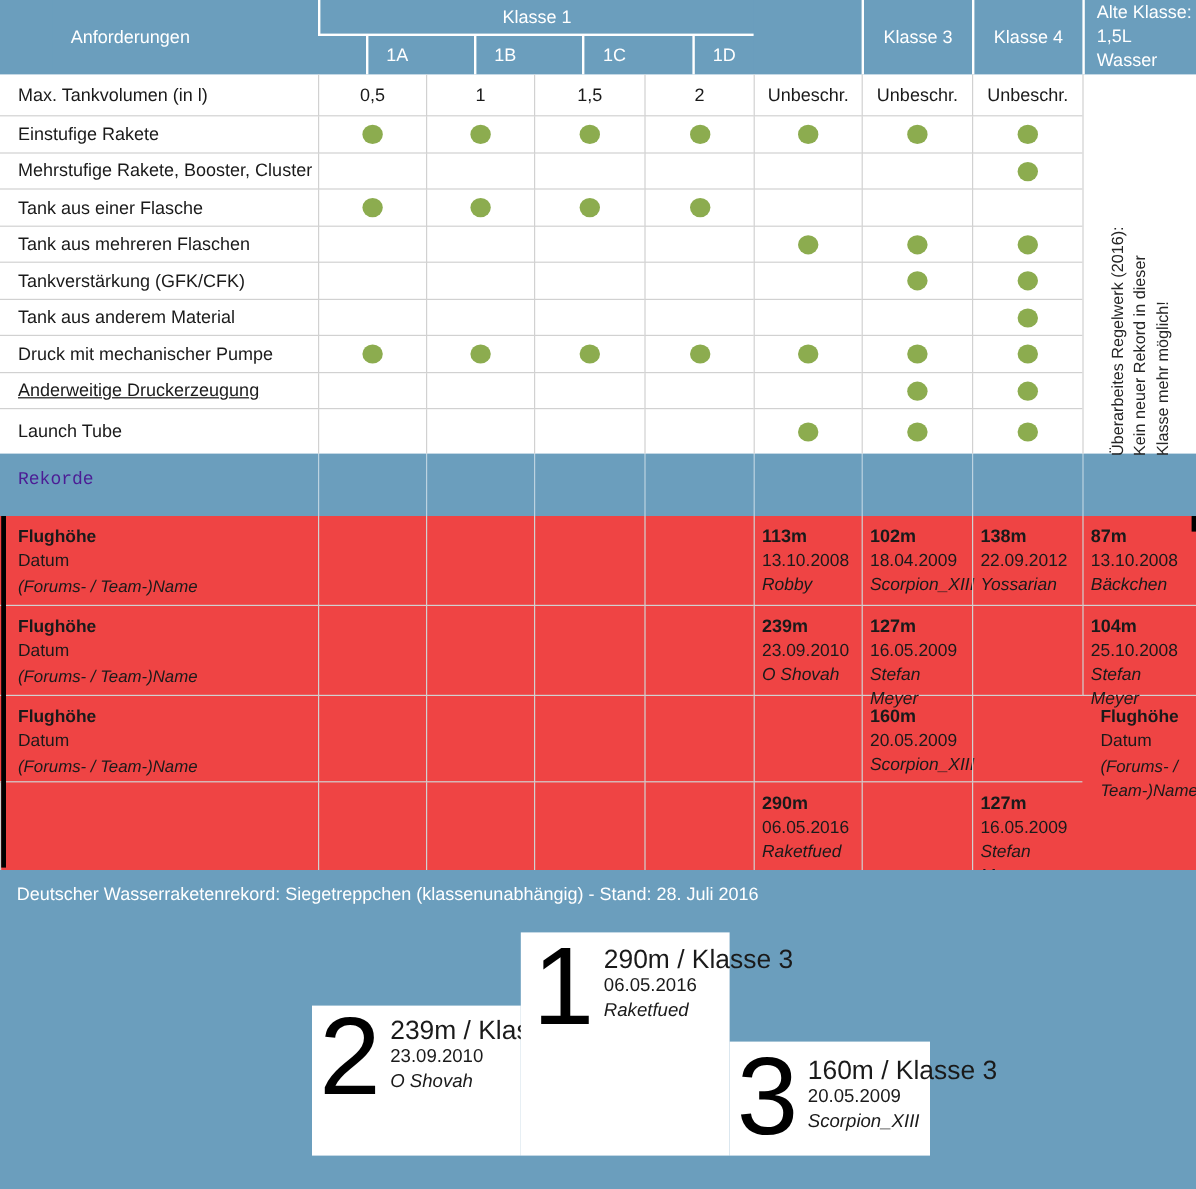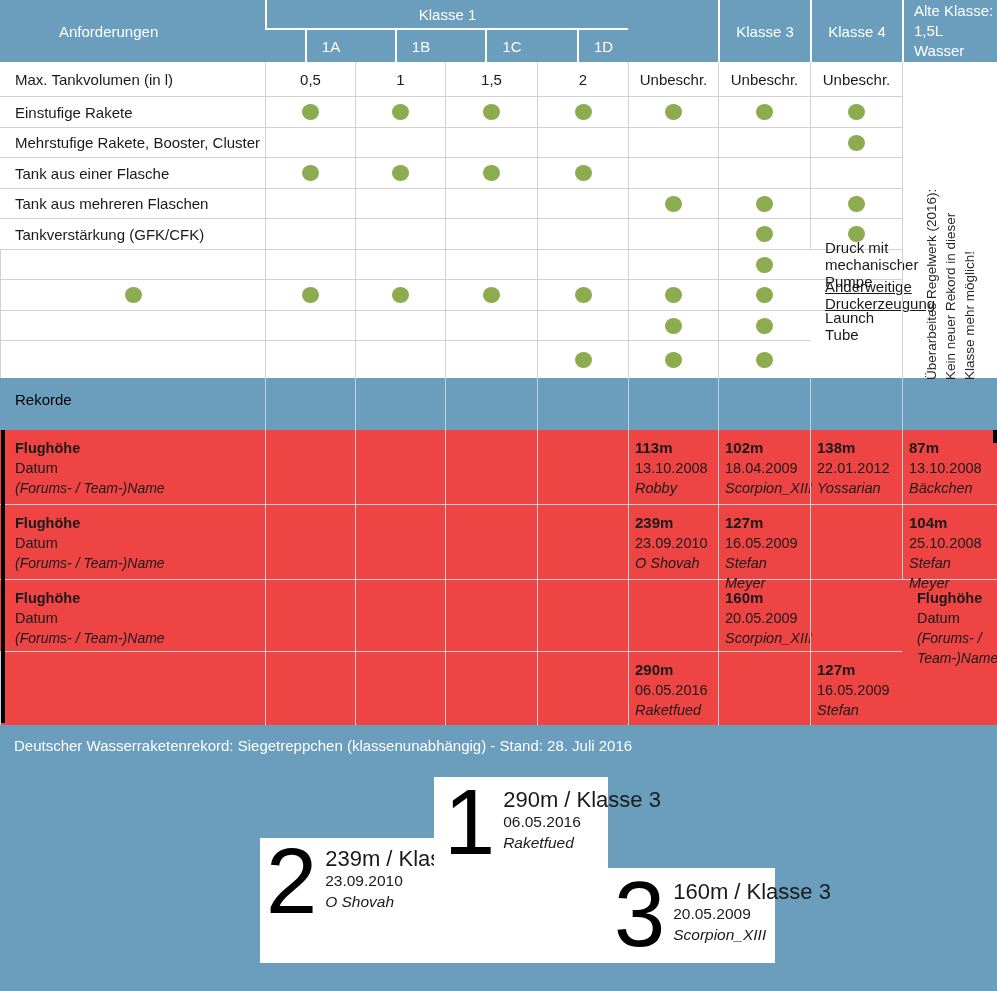--- a/index.html
+++ b/index.html
@@ -41,21 +41,21 @@
     transform:translate(-50%,-50%) rotate(-90deg);
     width:320px; font-size:13.5px; line-height:19px; color:#262626; white-space:nowrap;
   }
   .note-rot span { display:block; }
   
   .band {
     display:grid; height:52px; background:#6B9EBD;
     grid-template-columns:265px 90px 90px 92px 91px 90px 92px 92px 95px;
   }
   .bcell { box-sizing:border-box; }
-  .bcell.first { color:#000000; font-size:15px; padding:13px 0 0 15px; }
+  .bcell.first { color:#4c1d95; font-size:15px; padding:13px 0 0 15px;font-family:Liberation Mono, monospace; }
   .bcell.bvb { border-left:1px solid rgba(255,255,255,0.55); }
   
   .rec-wrap { position:relative; background:#ef4444; }
   .rec-wrap::before { content:""; position:absolute; left:1px; top:0; width:4px; height:calc(100% - 2px); background:#000; }
   .rec-wrap::after  { content:""; position:absolute; right:0; top:0; width:4px; height:13px; background:#000; }
   .rec-grid {
     display:grid;
     grid-template-columns:265px 90px 90px 92px 91px 90px 92px 92px 95px;
     grid-template-rows:75px 75px 72px 73px;
   }
@@ -181,20 +181,21 @@
         <div class="cell center vb hb" style="border-bottom: 1px solid rgb(209, 209, 209);"></div>
         <div class="cell center vb hb" style="border-bottom: 1px solid rgb(209, 209, 209);"></div>
         <div class="cell center vb hb" style="border-bottom: 1px solid rgb(209, 209, 209);"></div>
         <div class="cell center vb hb" style="border-bottom: 1px solid rgb(209, 209, 209);"></div>
         <div class="cell center vb hb" style="border-bottom: 1px solid rgb(209, 209, 209);">
           <span class="dot"></span>
         </div>
         <div class="cell center vb hb" style="border-bottom: 1px solid rgb(209, 209, 209);">
           <span class="dot"></span>
         </div>
+        <div class="cell rlabel hb" style="border-bottom: 1px solid rgb(209, 209, 209);">Tank aus anderem Material</div>
         <div class="cell center vb hb" style="border-bottom: 1px solid rgb(209, 209, 209);"></div>
         <div class="cell center vb hb" style="border-bottom: 1px solid rgb(209, 209, 209);"></div>
         <div class="cell center vb hb" style="border-bottom: 1px solid rgb(209, 209, 209);"></div>
         <div class="cell center vb hb" style="border-bottom: 1px solid rgb(209, 209, 209);"></div>
         <div class="cell center vb hb" style="border-bottom: 1px solid rgb(209, 209, 209);"></div>
         <div class="cell center vb hb" style="border-bottom: 1px solid rgb(209, 209, 209);"></div>
         <div class="cell center vb hb" style="border-bottom: 1px solid rgb(209, 209, 209);">
           <span class="dot"></span>
         </div>
         <div class="cell rlabel hb" style="border-bottom: 1px solid rgb(209, 209, 209);">Druck mit mechanischer Pumpe</div>
@@ -276,21 +277,21 @@
           <span class="rd">13.10.2008</span>
           <span class="rn">Robby</span>
         </div>
         <div class="rcell hb" style="border-left: 1px solid rgb(209, 209, 209); border-bottom: 1px solid rgb(209, 209, 209);">
           <span class="rv">102m</span>
           <span class="rd">18.04.2009</span>
           <span class="rn">Scorpion_XIII</span>
         </div>
         <div class="rcell hb" style="border-left: 1px solid rgb(209, 209, 209); border-bottom: 1px solid rgb(209, 209, 209);">
           <span class="rv">138m</span>
-          <span class="rd">22.01.2012</span>
+          <span class="rd">22.09.2012</span>
           <span class="rn">Yossarian</span>
         </div>
         <div class="rcell hb" style="border-left: 1px solid rgb(209, 209, 209); border-bottom: 1px solid rgb(209, 209, 209);">
           <span class="rv">87m</span>
           <span class="rd">13.10.2008</span>
           <span class="rn">Bäckchen</span>
         </div>
         <div class="rcell rowlabel hb" style="border-bottom: 1px solid rgb(209, 209, 209);">
           <span style="font-weight: bold;">Flughöhe</span>
           <span>Datum</span>

